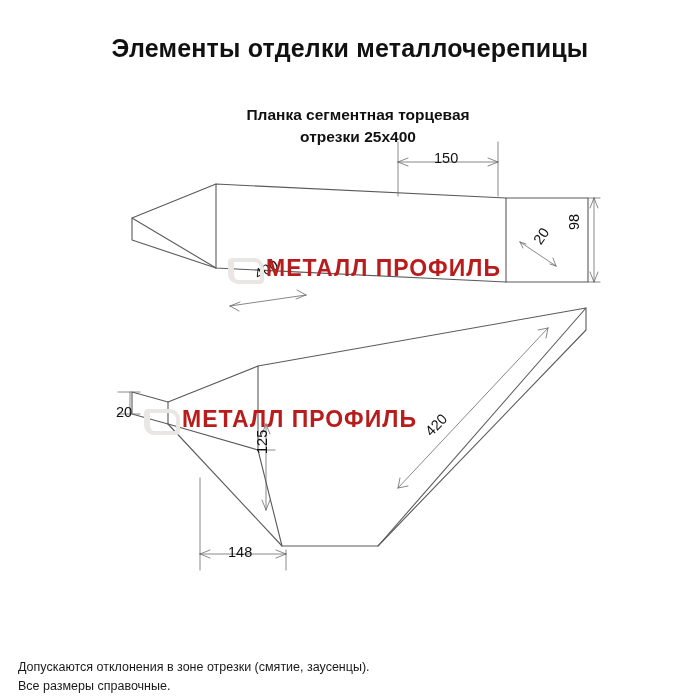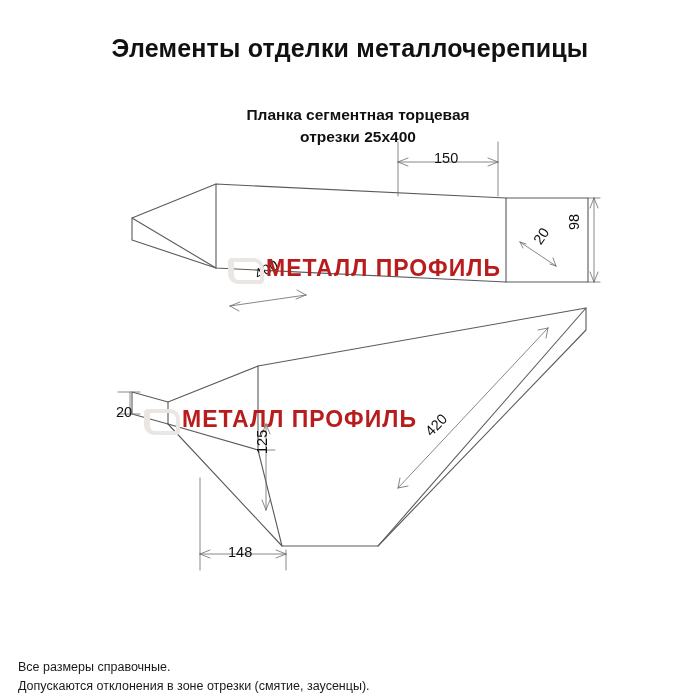--- a/index.html
+++ b/index.html
@@ -175,17 +175,17 @@
   <div class="dimtext" style="left:252px; top:258px; transform:rotate(-28deg); transform-origin:left top;">400</div>
   <div class="dimtext" style="left:422px; top:418px; transform:rotate(-46deg); transform-origin:left top;">420</div>
   <div class="dimtext" style="left:116px; top:394px;">20</div>
   <div class="dimtext" style="left:254px; top:444px; transform:rotate(-90deg); transform-origin:left top;">125</div>
   <div class="dimtext" style="left:228px; top:534px;">148</div>
 
   <div class="wm wm1"><span class="mark"></span><span>МЕТАЛЛ ПРОФИЛЬ</span></div>
   <div class="wm wm2"><span class="mark"></span><span>МЕТАЛЛ ПРОФИЛЬ</span></div>
 
   <div class="footnotes">
+    <div>Допускаются отклонения в зоне отрезки (смятие, заусенцы).</div>
     <div>Все размеры справочные.</div>
-    <div>Допускаются отклонения в зоне отрезки (смятие, заусенцы).</div>
   </div>
 
 </div>
 
 </body></html>

